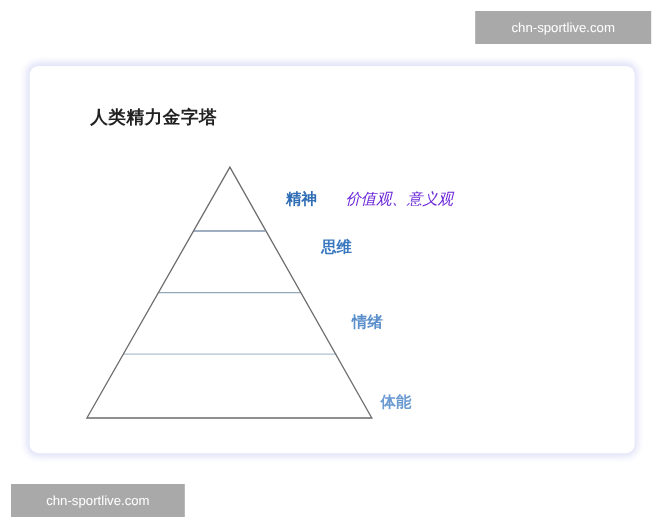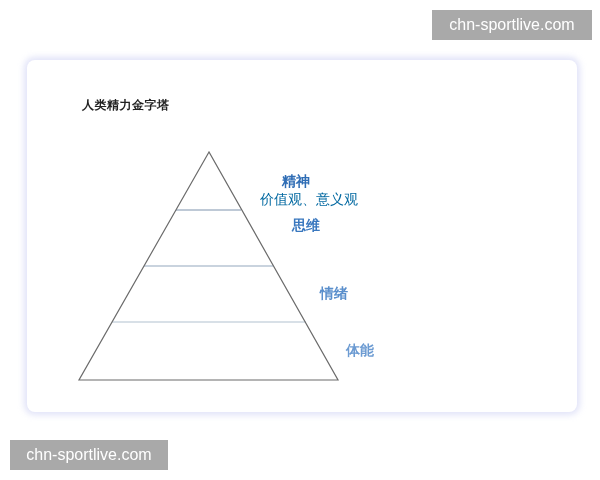--- a/index.html
+++ b/index.html
@@ -23,56 +23,56 @@
     width: 550px;
     height: 352px;
     background: #ffffff;
     border-radius: 8px;
     box-shadow: 0 0 6px 3px rgba(215, 218, 245, 0.75);
   }
   .title {
     position: absolute;
     left: 82px;
     top: 97px;
-    font-size: 12px;
+    font-size: 16px;
     font-weight: bold;
     color: #222222;
     letter-spacing: 0.5px;
     white-space: nowrap;
   }
   .pyramid-svg {
     position: absolute;
     left: 0;
     top: 0;
     width: 600px;
     height: 480px;
   }
   .tier-row {
     position: absolute;
     white-space: nowrap;
     font-size: 14px;
     line-height: 18px;
     display: flex;
     align-items: center;
-    flex-direction: column;
   }
   .tier-label {
     font-weight: bold;
     width: 54px;
     display: inline-block;
   }
   .tier-desc {
-    color: #0369a1;
+    color: #6d28d9;
+    font-style: italic;
   }
   .watermark {
     position: absolute;
     background: #a9a9a9;
     color: #ffffff;
     font-family: "Liberation Sans", sans-serif;
-    font-size: 16px;
+    font-size: 12px;
     display: flex;
     align-items: center;
     justify-content: center;
     white-space: nowrap;
   }
   .wm-top { left: 432px; top: 10px; width: 160px; height: 30px; }
   .wm-bottom { left: 10px; top: 440px; width: 158px; height: 30px; }
 </style>
 </head>
 <body>
@@ -102,21 +102,21 @@
   </div>
 
   <div class="tier-row" style="left:292px; top:216px;">
     <span class="tier-label" style="color:#3a78bf;">思维</span>
   </div>
 
   <div class="tier-row" style="left:320px; top:284px;justify-content:center;">
     <span class="tier-label" style="color:#5a8fcc;">情绪</span>
   </div>
 
-  <div class="tier-row" style="left:346px; top:341px;">
+  <div class="tier-row" style="left:346px; top:357px;">
     <span class="tier-label" style="color:#6c9bd2;">体能</span>
   </div>
 
   <div class="watermark wm-bottom">
     <span>chn-sportlive.com</span>
   </div>
 
 </div>
 
 </body></html>

